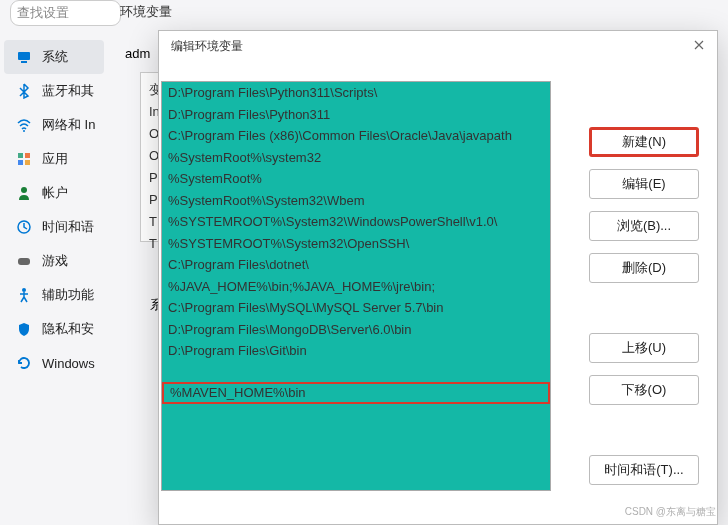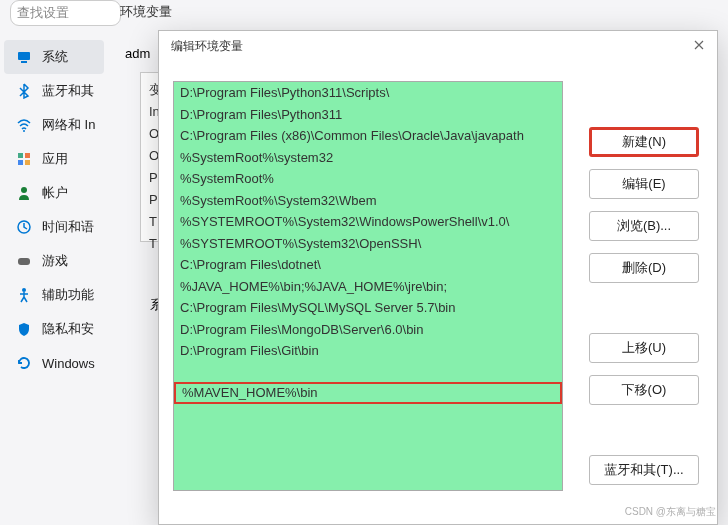--- a/index.html
+++ b/index.html
@@ -13,21 +13,21 @@
 .admin-label { position: absolute; top: 46px; left: 125px; font-size: 13px; }
 .var-panel { position: absolute; top: 72px; left: 140px; width: 85px; height: 170px; background: #fff; border: 1px solid #ccc; padding: 6px 8px; }
 .var-panel div { line-height: 22px; color: #333; }
 .sys-label { position: absolute; top: 296px; left: 150px; font-size: 13px; }
 .sys-panel { position: absolute; top: 322px; left: 160px; width: 60px; height: 195px; background: #fff; border: 1px solid #ccc; padding: 6px 8px; overflow: hidden; }
 .sys-panel div { line-height: 22px; color: #333; }
 
 .dialog { position: absolute; top: 30px; left: 158px; width: 560px; height: 495px; background: #fff; border: 1px solid #bbb; border-radius: 0; box-shadow: 0 8px 30px rgba(0,0,0,0.2); }
 .dialog-title { height: 30px; display: flex; align-items: center; padding: 0 12px; font-size: 12px; color: #333; }
 .dialog-close { position: absolute; right: 10px; top: 6px; width: 16px; height: 16px; color: #666; cursor: pointer; display: flex; align-items: center; justify-content: center; }
-.list-box { position: absolute; top: 50px; left: 14px; width: 390px; height: 410px; border: 1px solid #aaa; background: #86efac; overflow: hidden; }
+.list-box { position: absolute; top: 50px; left: 2px; width: 390px; height: 410px; border: 1px solid #aaa; background: #14b8a6; overflow: hidden; }
 .list-row { height: 21.5px; line-height: 21.5px; padding: 0 6px; font-size: 13px; color: #333; white-space: nowrap; }
 .list-row.selected { border: 2px solid #d93a2b; line-height: 18px; height: 22px; margin-top: 20px; }
 .btns { position: absolute; top: 50px; right: 18px; width: 110px; display: flex; flex-direction: column; gap: 12px; margin-top: 46px; }
 .btn { height: 30px; background: #fff; border: 1px solid #bbb; border-radius: 3px; font-size: 13px; color: #222; cursor: pointer; display: flex; align-items: center; justify-content: center; }
 .btn.hl { border: 3px solid #d93a2b; }
 .gap-lg { height: 26px; }
 .watermark { position: absolute; right: 12px; bottom: 6px; color: rgba(120,120,120,0.6); font-size: 10px; }
 </style>
 </head>
 <body>
@@ -177,17 +177,17 @@
     </div>
   <div class="btns">
     <div class="btn hl">新建(N)</div>
     <div class="btn">编辑(E)</div>
     <div class="btn">浏览(B)...</div>
     <div class="btn">删除(D)</div>
     <div class="gap-lg"></div>
     <div class="btn">上移(U)</div>
     <div class="btn">下移(O)</div>
     <div class="gap-lg"></div>
-    <div class="btn">蓝牙和其(T)...</div>
+    <div class="btn">时间和语(T)...</div>
   </div>
 </div>
 
 <div class="watermark">CSDN @东离与糖宝</div>
 
 </body></html>

